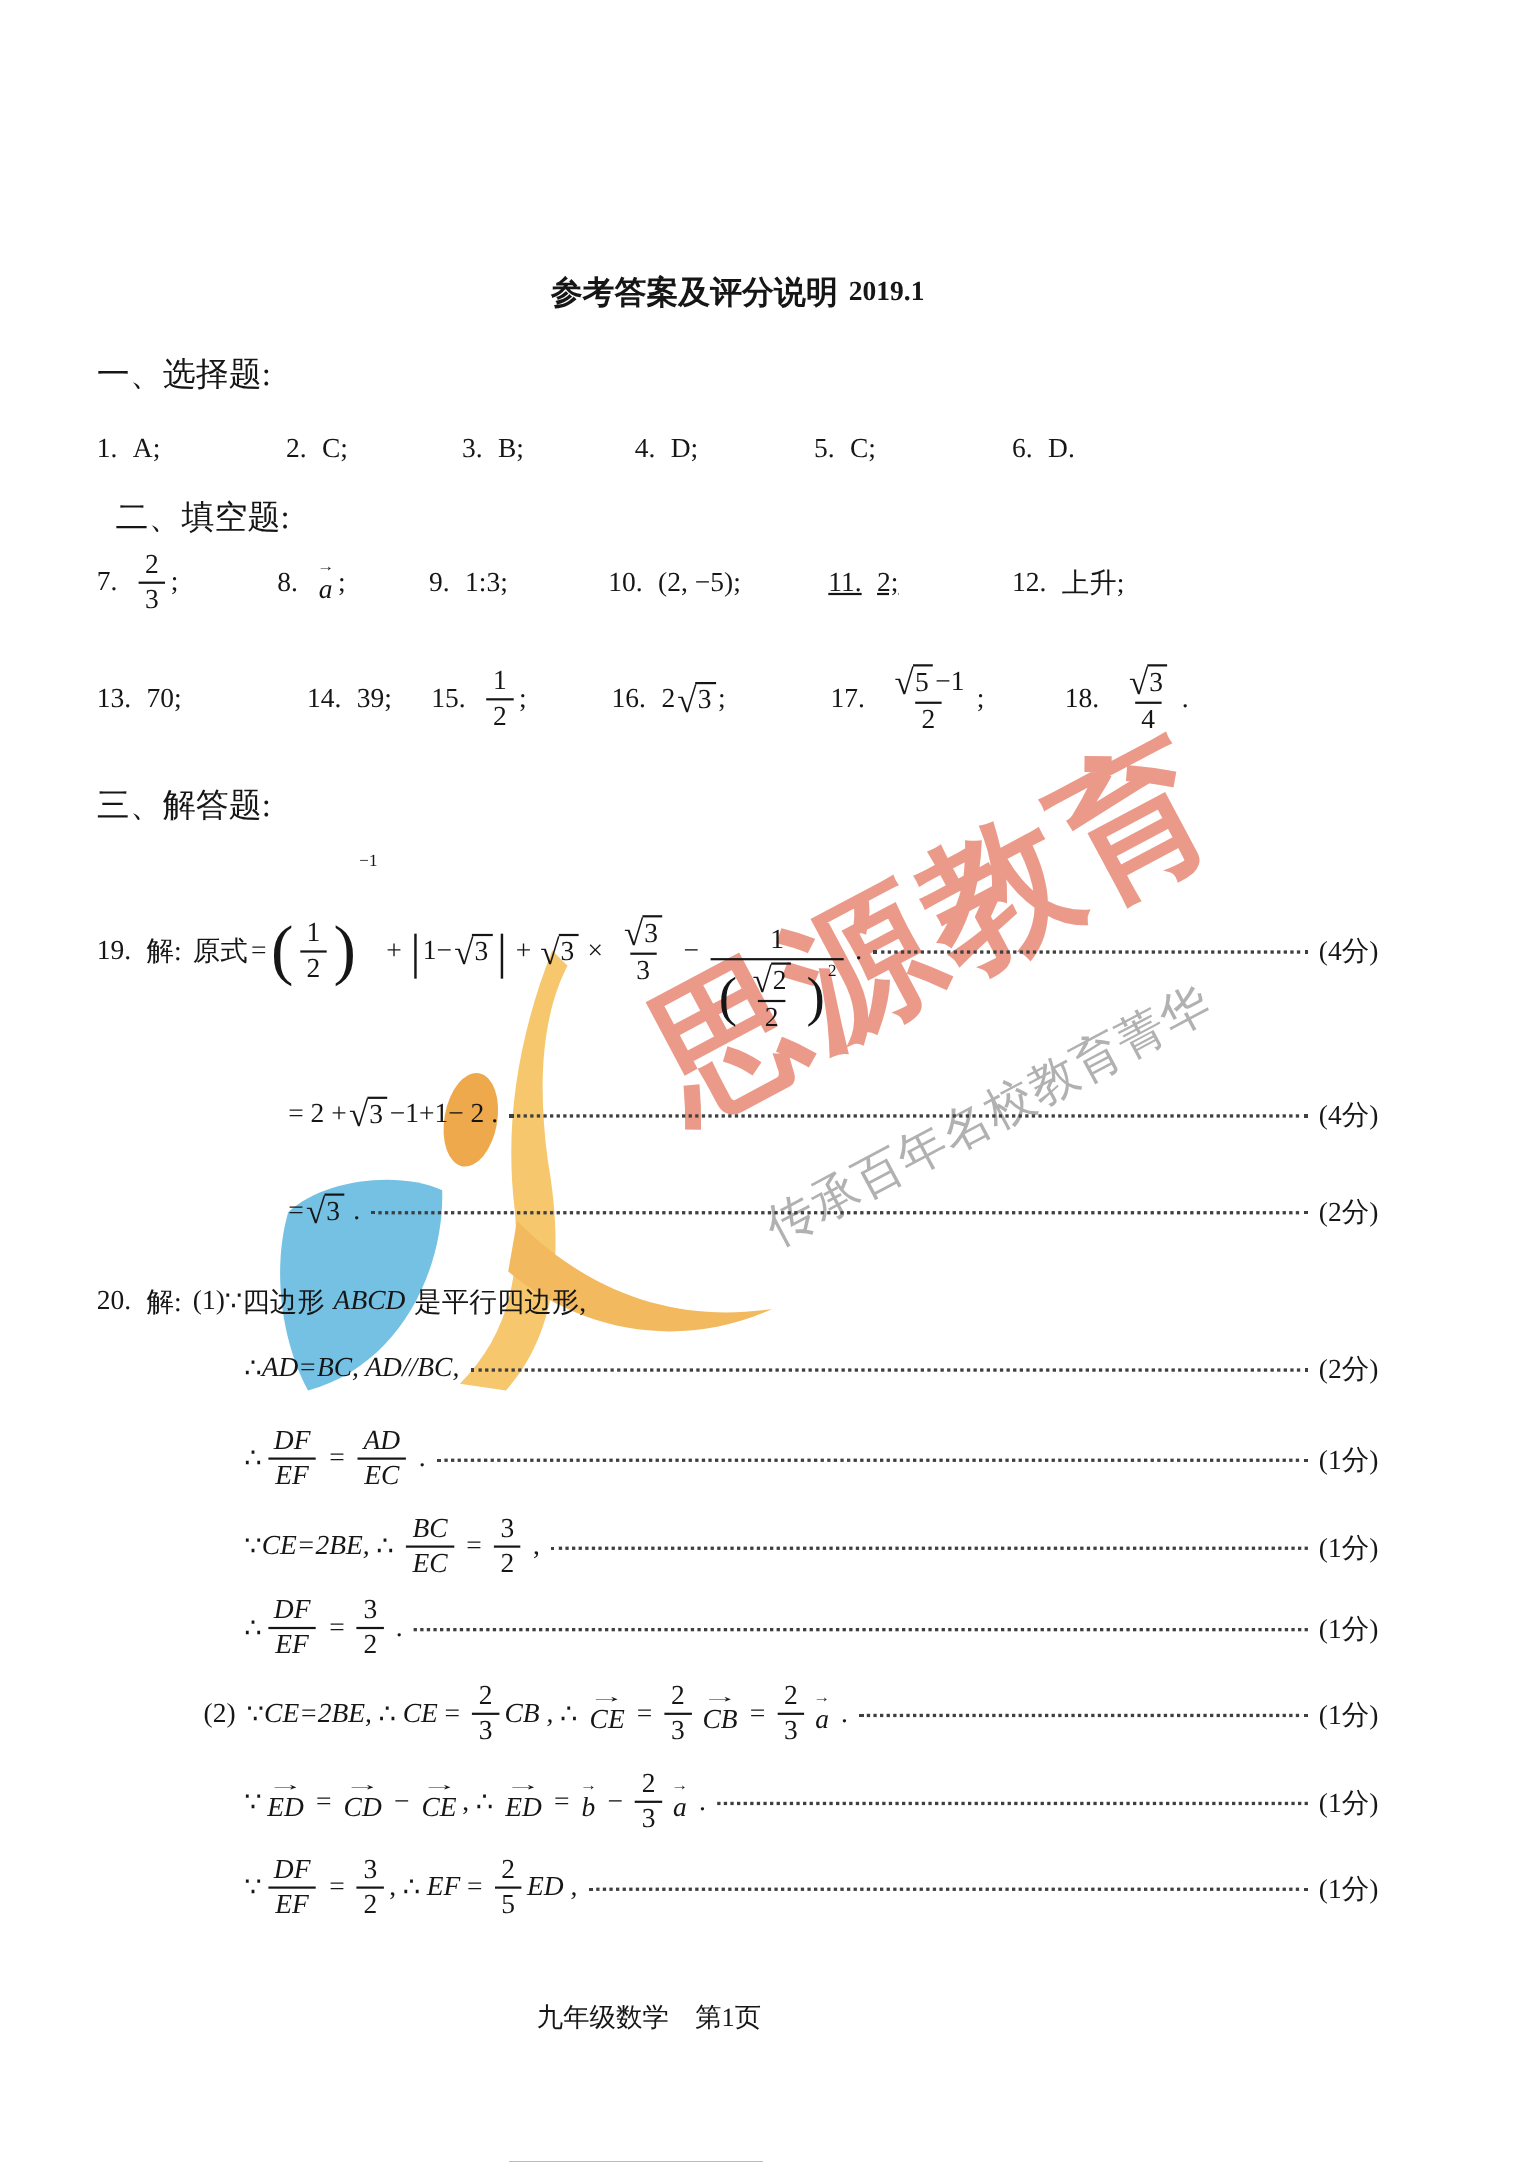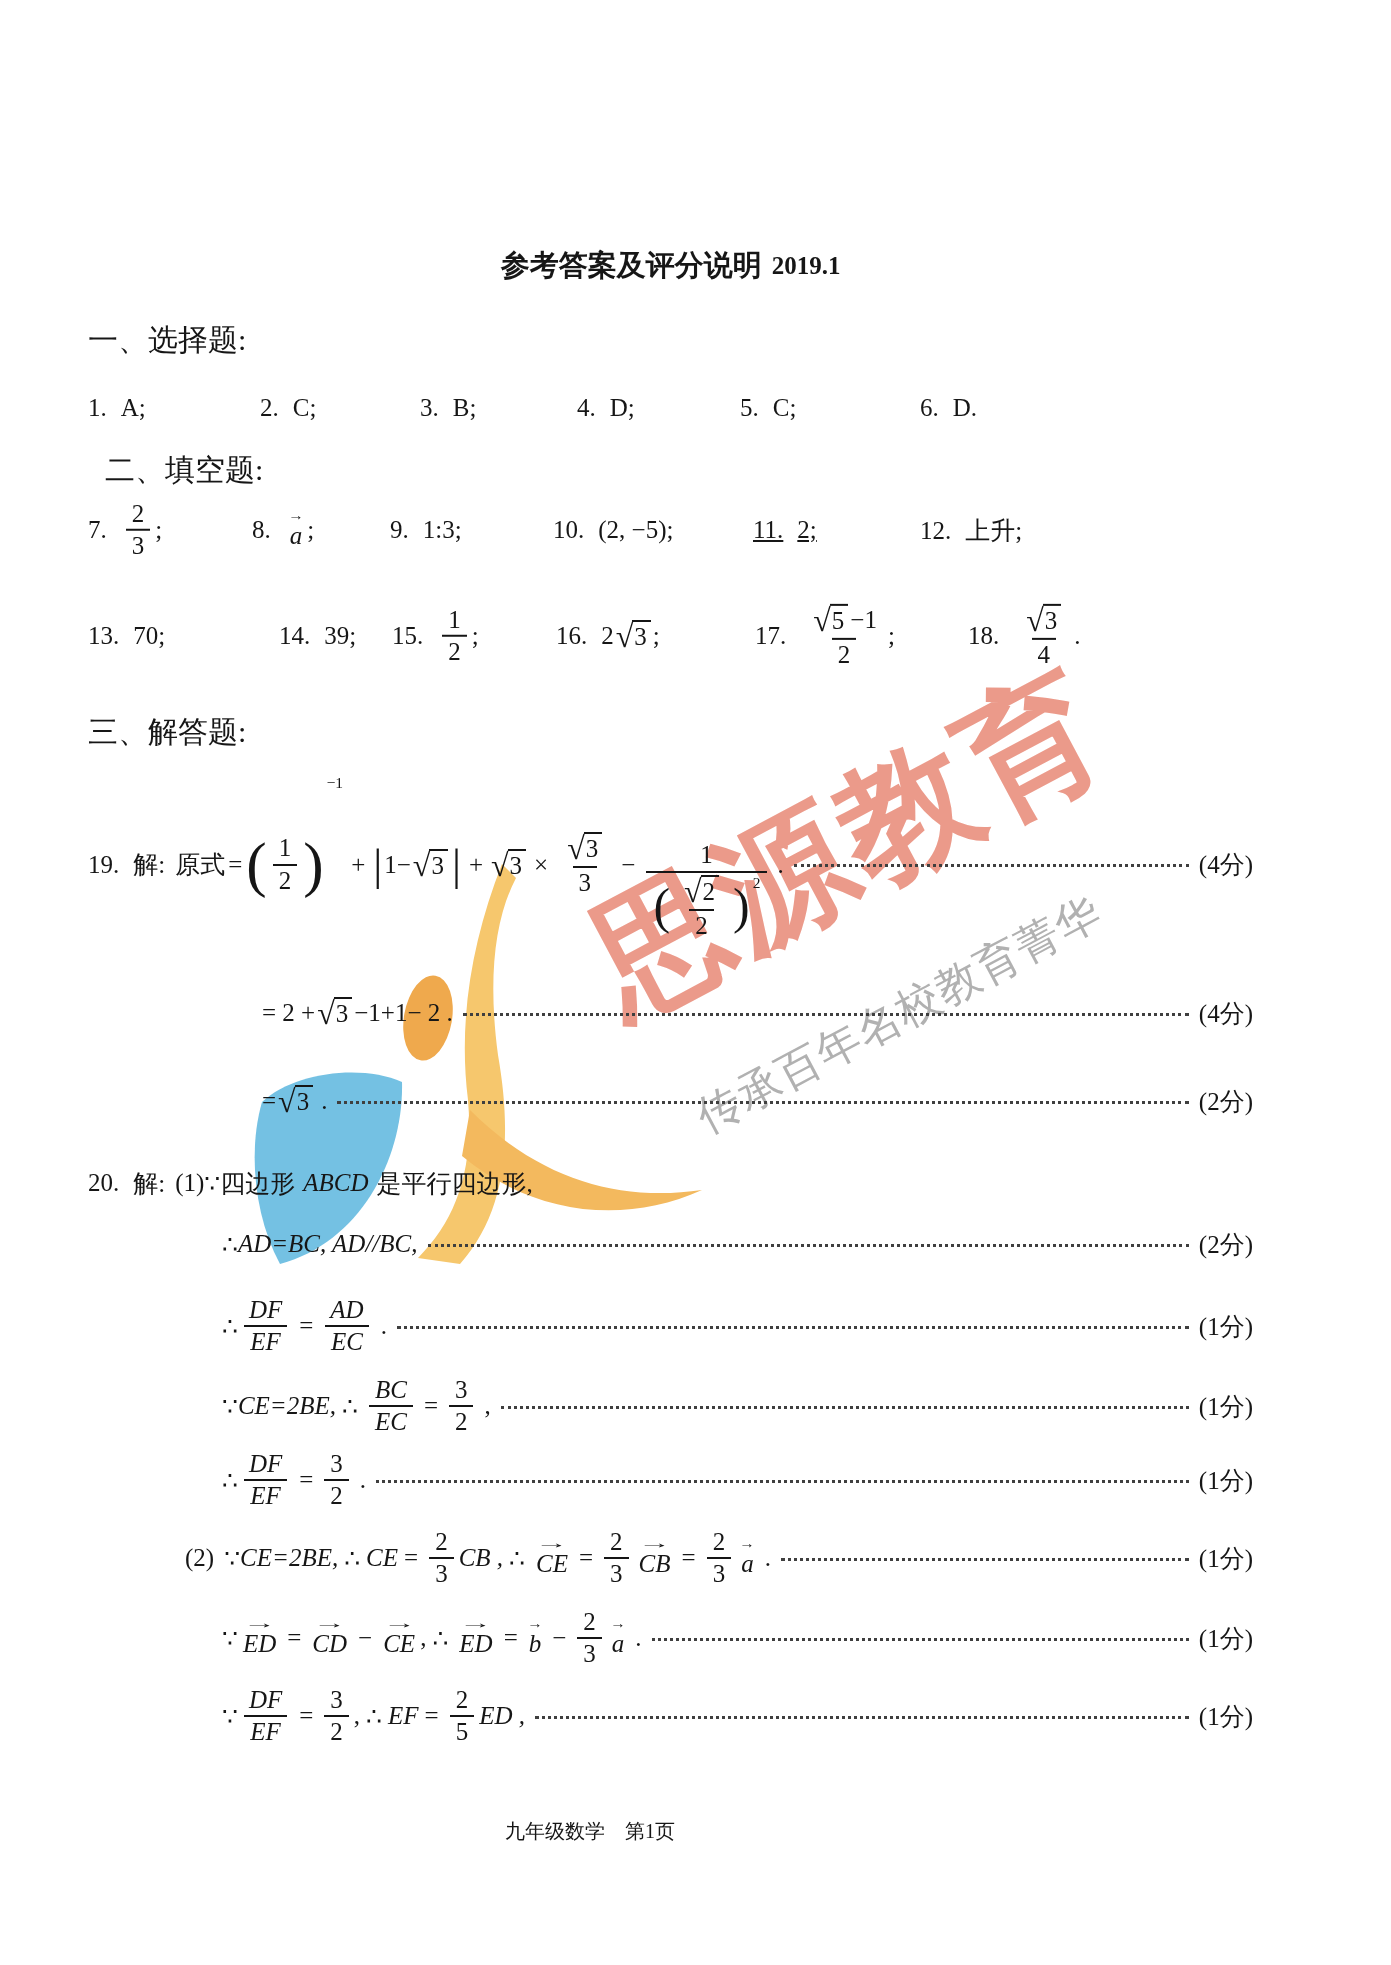--- a/index.html
+++ b/index.html
@@ -16,21 +16,21 @@
   .wm-logo{left:250px;top:850px;}
   
   .abs{position:absolute;z-index:2;font-size:25px;display:flex;align-items:center;}
   .line{position:absolute;z-index:2;right:138px;display:flex;align-items:center;font-size:25px;}
   .title{left:88px;top:128px;font-family:"Liberation Sans","DejaVu Sans",sans-serif;
          font-weight:bold;font-size:31px;letter-spacing:1px;}
   .subtitle{left:88px;top:246px;right:138px;justify-content:center;}
   .subtitle .s1{font-family:"Liberation Sans","DejaVu Sans",sans-serif;font-weight:bold;font-size:29px;}
   .subtitle .s2{font-weight:bold;font-size:25px;margin-left:10px;}
   .heading{font-size:30px;}
-  .footer{left:0;top:1818px;width:1180px;justify-content:center;font-size:20px;}
+  .footer{left:0;top:1818px;width:1180px;justify-content:center;font-size:24px;}
   
   .dots{flex:1 1 auto;border-bottom:3px dotted #3f3f3f;margin:0 10px;transform:translateY(1px);min-width:20px;}
   .score{white-space:nowrap;}
   .qno{margin-right:14px;}
   .zh{margin-right:10px;}
   .gap{margin:0 8px;}
   .op{margin:0 6px;}
   .op0{margin:0 3px;}
   .mit{font-style:italic;}
   .endd{margin-left:6px;}

